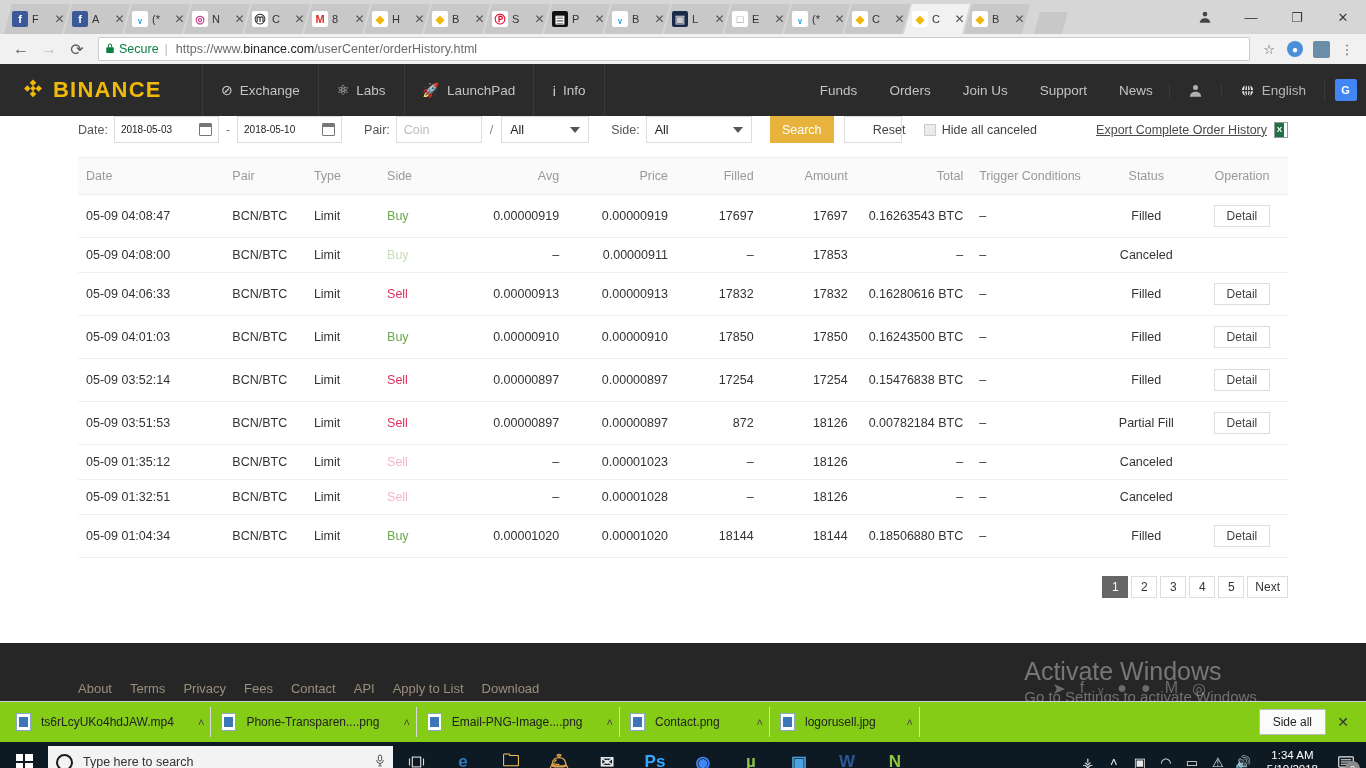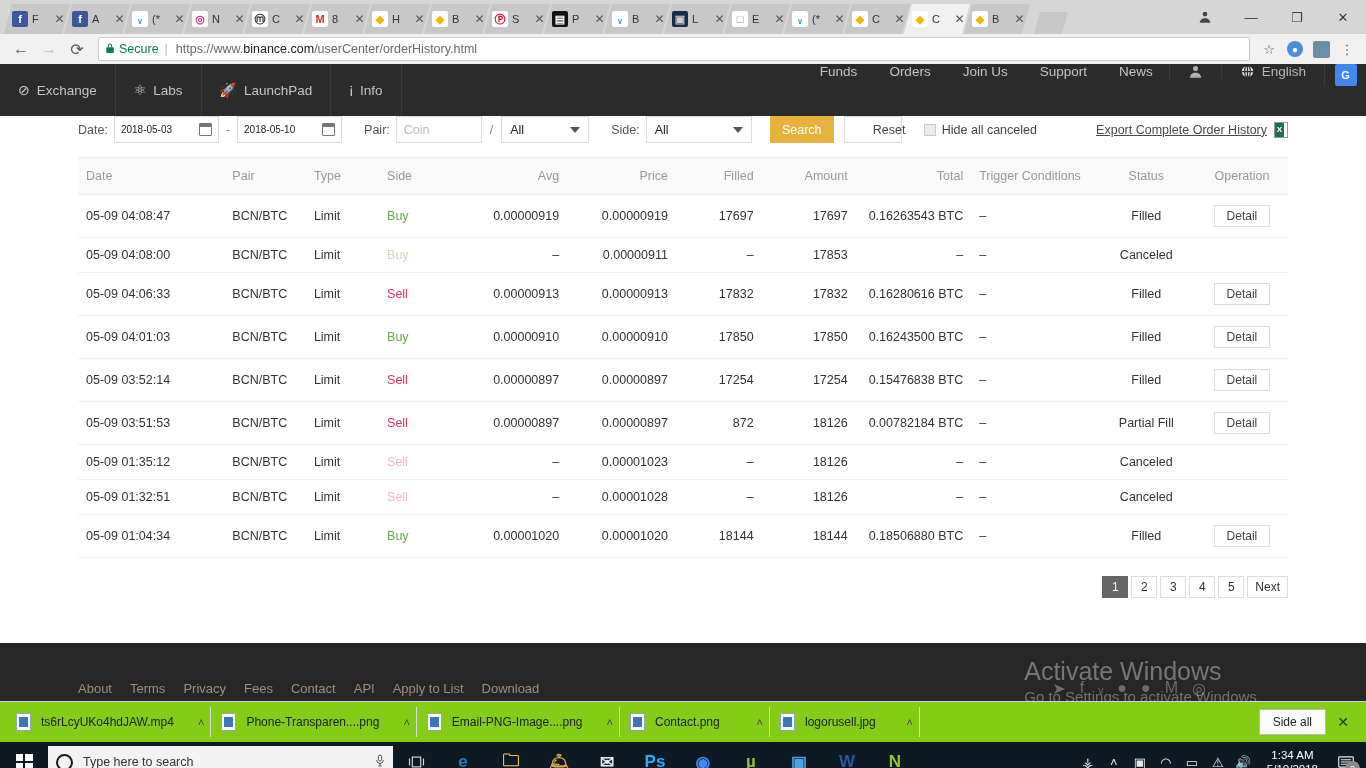--- a/index.html
+++ b/index.html
@@ -103,21 +103,21 @@
   }
   .bn-logo .logotext {
     color: #f0b90b; font-size: 22px; font-weight: bold;
     letter-spacing: 1.2px;
   }
   .bn-item {
     display: flex; align-items: center; gap: 7px;
     padding: 0 18px; border-right: 1px solid #3a3a3a;
     color: #c4c4c4;
   }
-  .bn-right { margin-left: auto; display: flex; align-items: flex-start; }
+  .bn-right { margin-left: auto; display: flex; align-items: center; }
   .bn-link {
     display: flex; align-items: center; padding: 0 16px; color: #c4c4c4;
   }
   .bn-sep { display:flex; align-items:center; padding: 0 18px;
     border-left: 1px solid #3a3a3a; }
   .bn-gtrans {
     width: 42px; display:flex; align-items:center; justify-content:center;
     border-left: 1px solid #3a3a3a;
   }
   .gt-box {
@@ -486,20 +486,32 @@
       <div class="ic">
         <div style="width:17px;height:17px;background:#6b8ea8;border-radius:2px;"></div>
       </div>
       <div class="ic">⋮</div>
     </div>
   </div>
 
   <div class="page">
 
     <div class="binance-nav">
+      <div class="bn-logo">
+        <span class="diamond">
+          <svg width="26" height="26" viewBox="0 0 32 32" fill="#f0b90b">
+            <path d="M16 3l4 4-4 4-4-4z"></path>
+              <path d="M9 10l4 4-4 4-4-4z"></path>
+            <path d="M23 10l4 4-4 4-4-4z"></path>
+              <path d="M16 17l4 4-4 4-4-4z"></path>
+            <path d="M16 10.5l3.5 3.5L16 17.5 12.5 14z"></path>
+          </svg>
+        </span>
+        <span class="logotext">BINANCE</span>
+      </div>
       <div id="bn-items" style="display:flex;align-items:stretch;">
           <div class="bn-item">
             <span style="font-size:14px;color:#cfcfcf">⊘</span>
             <span>Exchange</span>
           </div>
           <div class="bn-item">
             <span style="font-size:14px;color:#cfcfcf">⚛</span>
             <span>Labs</span>
           </div>
           <div class="bn-item">

